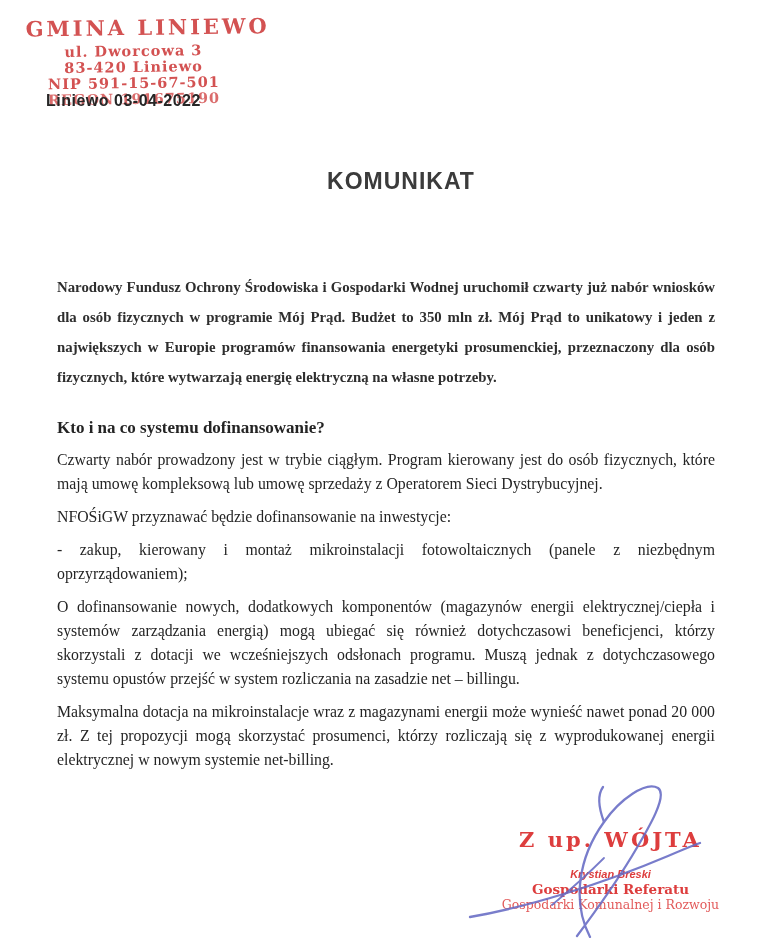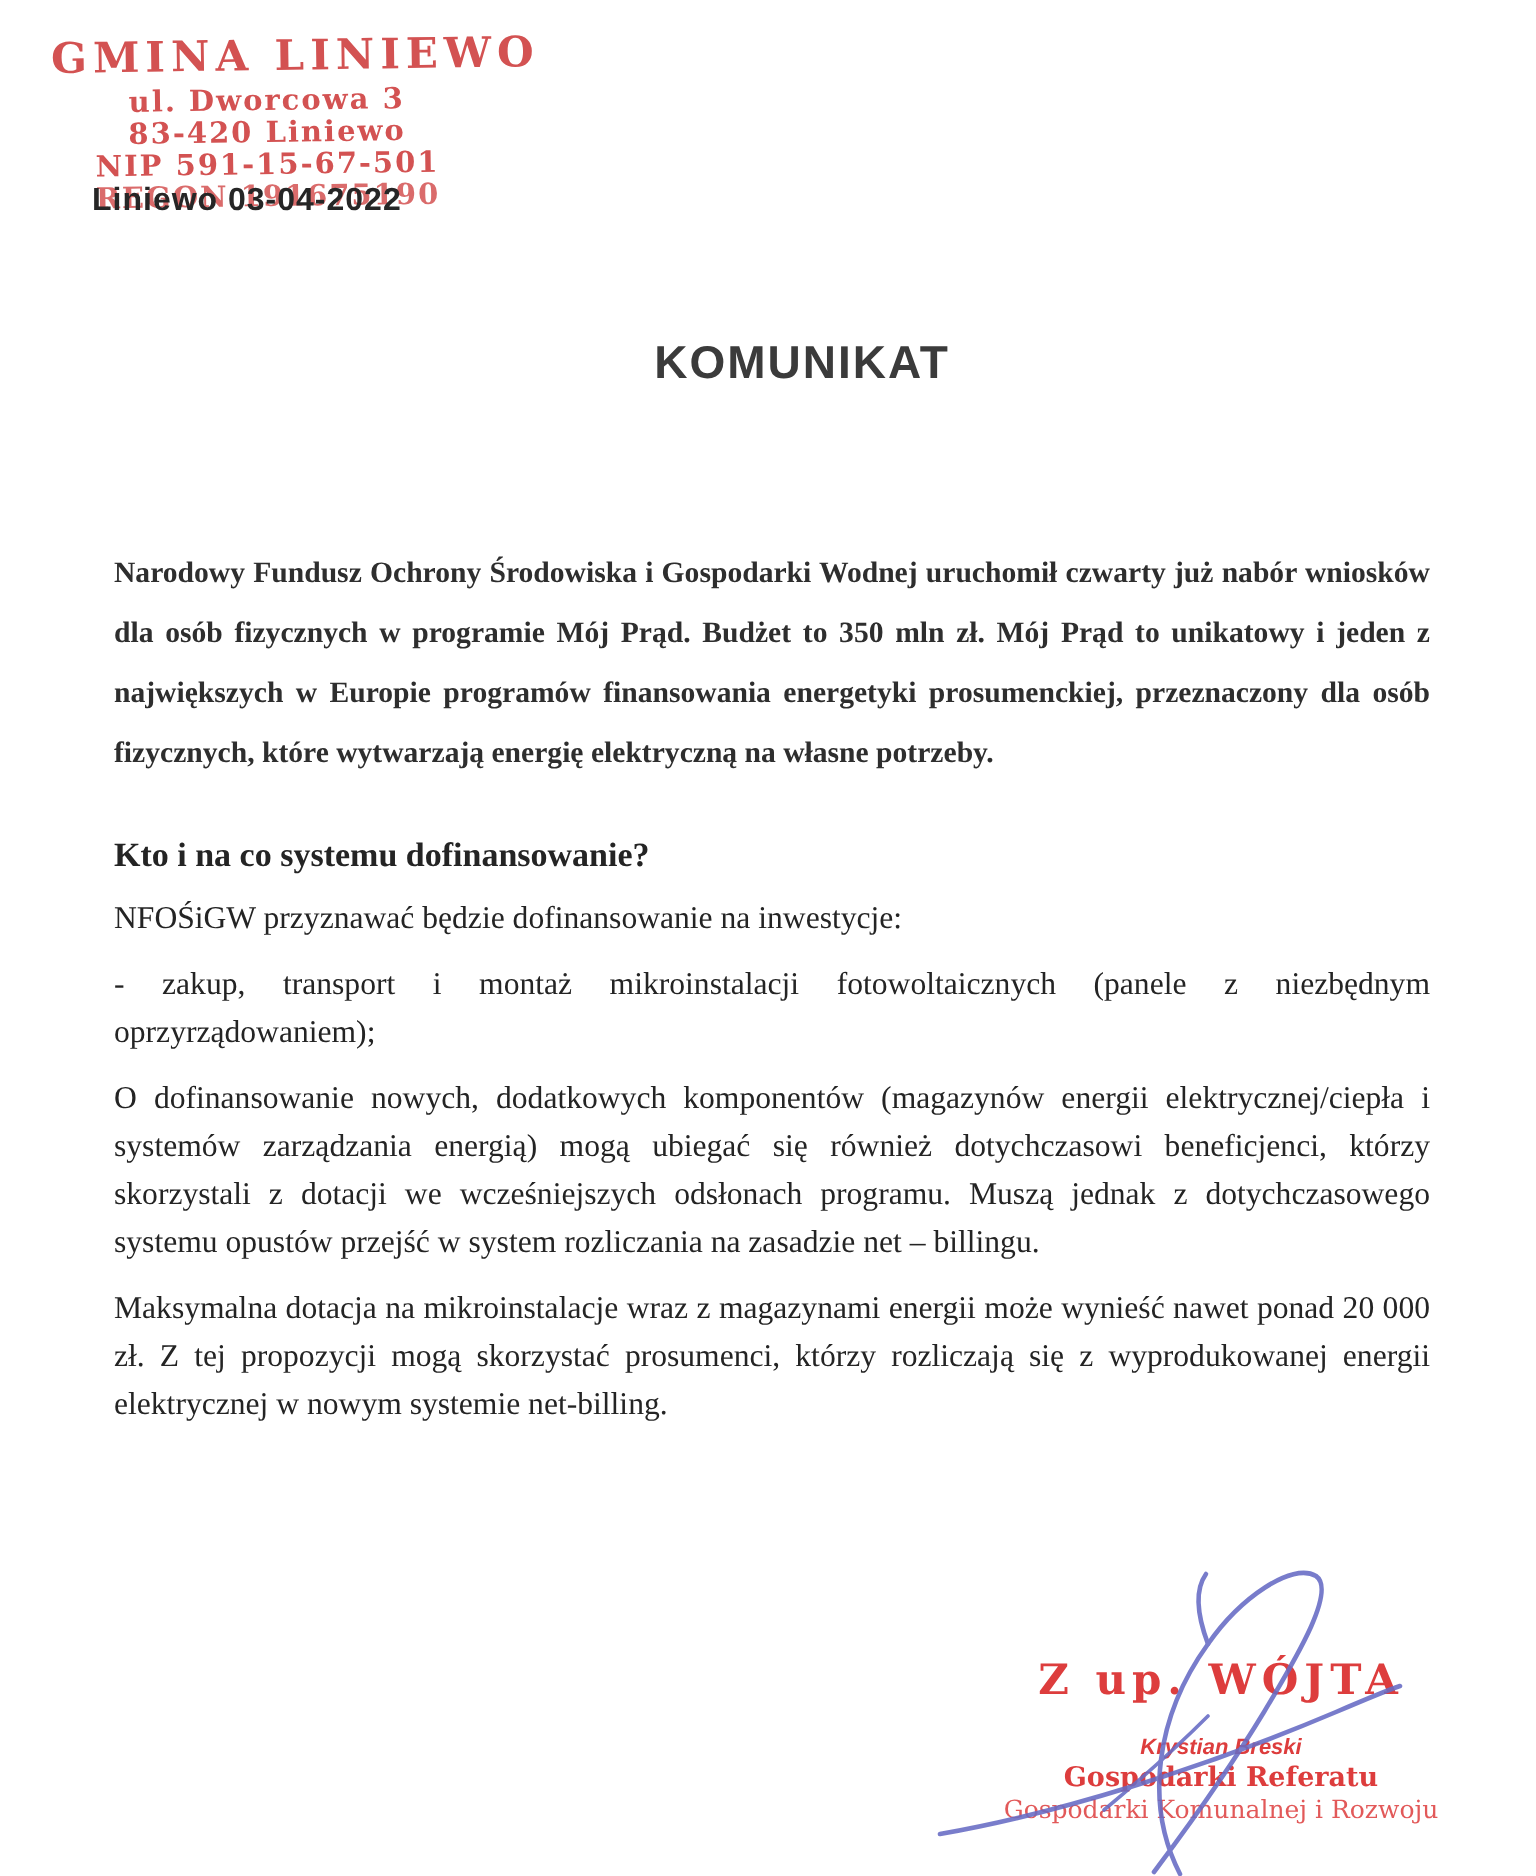--- a/index.html
+++ b/index.html
@@ -169,22 +169,23 @@
     <div class="stamp-line stamp-regon">REGON 191675190</div>
   </div>
 
   <div class="dateline">Liniewo 03-04-2022</div>
 
   <div class="title">KOMUNIKAT</div>
 
   <div class="content">
     <p class="intro">Narodowy Fundusz Ochrony Środowiska i Gospodarki Wodnej uruchomił czwarty już nabór wniosków dla osób fizycznych w programie Mój Prąd. Budżet to 350 mln zł. Mój Prąd to unikatowy i jeden z największych w Europie programów finansowania energetyki prosumenckiej, przeznaczony dla osób fizycznych, które wytwarzają energię elektryczną na własne potrzeby.</p>
     <h2 class="section-heading">Kto i na co systemu dofinansowanie?</h2>
+    <p class="body-para">Czwarty nabór prowadzony jest w trybie ciągłym. Program kierowany jest do osób fizycznych, które mają umowę kompleksową lub umowę sprzedaży z Operatorem Sieci Dystrybucyjnej.</p>
     <p class="body-para">NFOŚiGW przyznawać będzie dofinansowanie na inwestycje:</p>
-    <p class="body-para">- zakup, transport i montaż mikroinstalacji fotowoltaicznych (panele z niezbędnym oprzyrządowaniem);</p>
+    <p class="body-para">- zakup, kierowany i montaż mikroinstalacji fotowoltaicznych (panele z niezbędnym oprzyrządowaniem);</p>
     <p class="body-para">O dofinansowanie nowych, dodatkowych komponentów (magazynów energii elektrycznej/ciepła i systemów zarządzania energią) mogą ubiegać się również dotychczasowi beneficjenci, którzy skorzystali z dotacji we wcześniejszych odsłonach programu. Muszą jednak z dotychczasowego systemu opustów przejść w system rozliczania na zasadzie net – billingu.</p>
     <p class="body-para">Maksymalna dotacja na mikroinstalacje wraz z magazynami energii może wynieść nawet ponad 20 000 zł. Z tej propozycji mogą skorzystać prosumenci, którzy rozliczają się z wyprodukowanej energii elektrycznej w nowym systemie net-billing.</p>
   </div>
 
   <div class="signature-block">
     <div class="sig-authority">Z up. WÓJTA</div>
     <div class="sig-name">Krystian Breski</div>
     <div class="sig-role">Gospodarki Referatu</div>
     <div class="sig-dept">Gospodarki Komunalnej i Rozwoju</div>
   </div>

